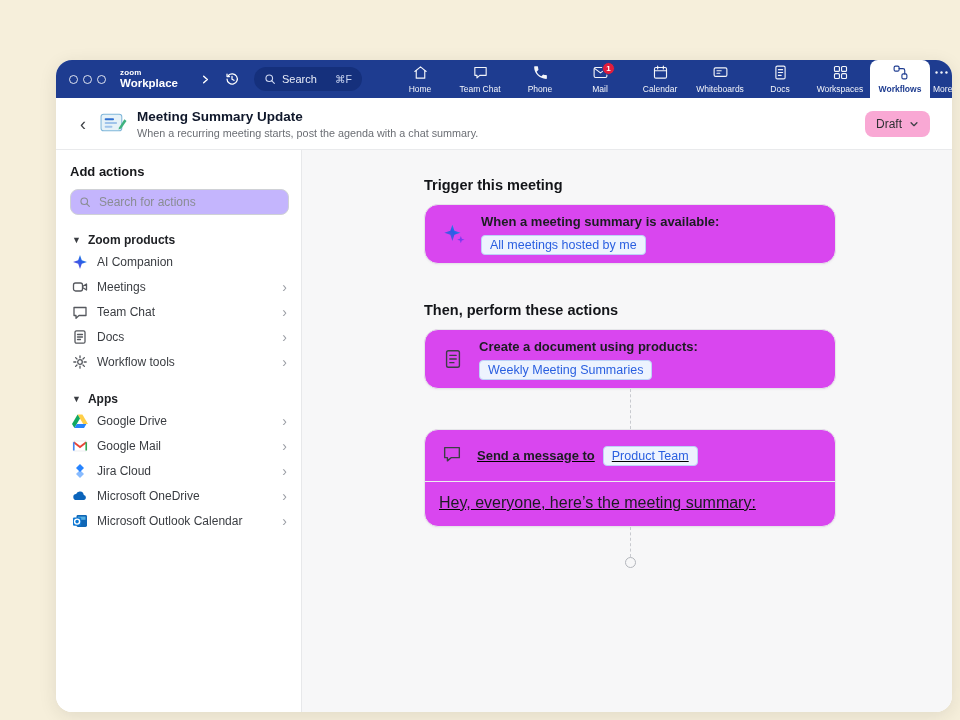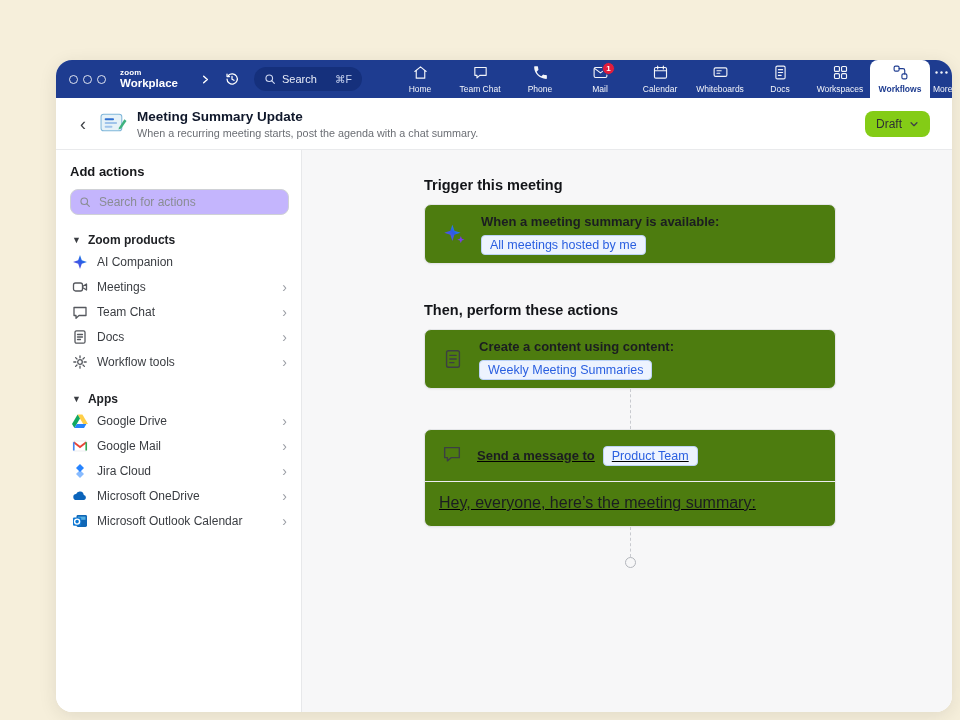--- a/index.html
+++ b/index.html
@@ -33,21 +33,21 @@
     justify-content:center;padding:0 3px;border:1.5px solid #1e3c90;}
 
   
   .wf-header{flex:0 0 52px;background:#fff;display:flex;align-items:center;
     padding:0 22px 0 18px;border-bottom:1px solid #e9eaec;}
   .back-btn{font-size:18px;color:#3f4247;cursor:pointer;line-height:1;padding:4px 6px;}
   .wf-icon{margin-left:8px;display:flex;align-items:center;}
   .wf-titles{margin-left:10px;display:flex;flex-direction:column;}
   .wf-title{font-size:13.5px;font-weight:700;color:#0f172a;}
   .wf-sub{font-size:10.8px;color:#6b6e74;margin-top:3px;}
-  .draft-btn{margin-left:auto;display:flex;align-items:center;gap:7px;background:#84cc16;
+  .draft-btn{margin-left:auto;display:flex;align-items:center;gap:7px;background:#f9a8d4;
     border-radius:8px;padding:6px 11px;font-size:12px;color:#2e3033;cursor:pointer;}
 
   
   .main{flex:1;display:flex;min-height:0;}
   .sidebar{width:246px;flex:0 0 246px;background:#fff;border-right:1px solid #e7e8ea;
     padding:14px 12px 0 14px;overflow:hidden;}
   .sb-heading{font-size:13px;font-weight:700;color:#17181b;}
   .sb-search{margin-top:10px;height:26px;border:1px solid #cfd1d6;border-radius:8px;
     display:flex;align-items:center;padding:0 8px;gap:6px;background:#c4b5fd;}
   .sb-search input{border:none;outline:none;flex:1;font-size:12px;color:#3a3d42;
@@ -60,21 +60,21 @@
     font-size:12px;color:#3a3d42;cursor:pointer;border-radius:6px;}
   .sb-item .sbicon{width:16px;height:16px;display:flex;align-items:center;justify-content:center;}
   .sb-item .sbicon svg{width:16px;height:16px;display:block;}
   .sb-item .chev{margin-left:auto;color:#9b9ea5;font-size:14px;line-height:1;}
 
   .canvas{flex:1;background:#f7f7f8;position:relative;overflow:hidden;}
   .flow{position:absolute;left:122px;top:0;width:412px;}
   .flow-heading{font-size:14.5px;font-weight:700;color:#131519;}
   .h1{margin-top:27px;}
   .h2{margin-top:38px;}
-  .card{margin-top:11px;background:#4d7c0f;border:1px solid #e5e6e9;border-radius:7px;
+  .card{margin-top:11px;background:#d946ef;border:1px solid #e5e6e9;border-radius:14px;
     box-shadow:0 1px 2px rgba(16,24,40,.04);cursor:pointer;}
   .card-row{display:flex;align-items:center;gap:14px;padding:0 16px;height:58px;}
   .card-row .cicon{flex:0 0 24px;display:flex;align-items:center;justify-content:center;}
   .card-col{display:flex;flex-direction:column;gap:6px;}
   .card-title{font-size:13px;font-weight:700;color:#1b1d21;}
   .tag{display:inline-block;width:fit-content;font-size:12.5px;color:#2a5fe0;background:#edf3fe;
     border:1px solid #bcd2f7;border-radius:4px;padding:2px 8px;cursor:pointer;}
   .msg-top{display:flex;align-items:center;gap:14px;padding:0 16px;height:52px;
     border-bottom:1px solid #ededf0;}
   .msg-top .inline-lab{display:flex;align-items:center;gap:8px;}
@@ -388,21 +388,21 @@
 
           <div class="card">
             <div class="card-row">
               <span class="cicon">
                 <svg width="22" height="22" viewBox="0 0 24 24" fill="none" stroke="#3c3f44" stroke-width="1.5" stroke-linecap="round">
                     <rect x="5" y="3" width="14" height="18" rx="2"></rect>
                     <path d="M8.5 8h7M8.5 12h7M8.5 16h4.5"></path>
                   </svg>
               </span>
               <div class="card-col">
-                <span class="card-title">Create a content using content:</span>
+                <span class="card-title">Create a document using products:</span>
                 <span class="tag">Weekly Meeting Summaries</span>
               </div>
             </div>
           </div>
 
           <div class="dash"></div>
 
           <div class="card" style="margin-top:0;text-decoration:underline;">
             <div class="msg-top">
               <span class="cicon">

